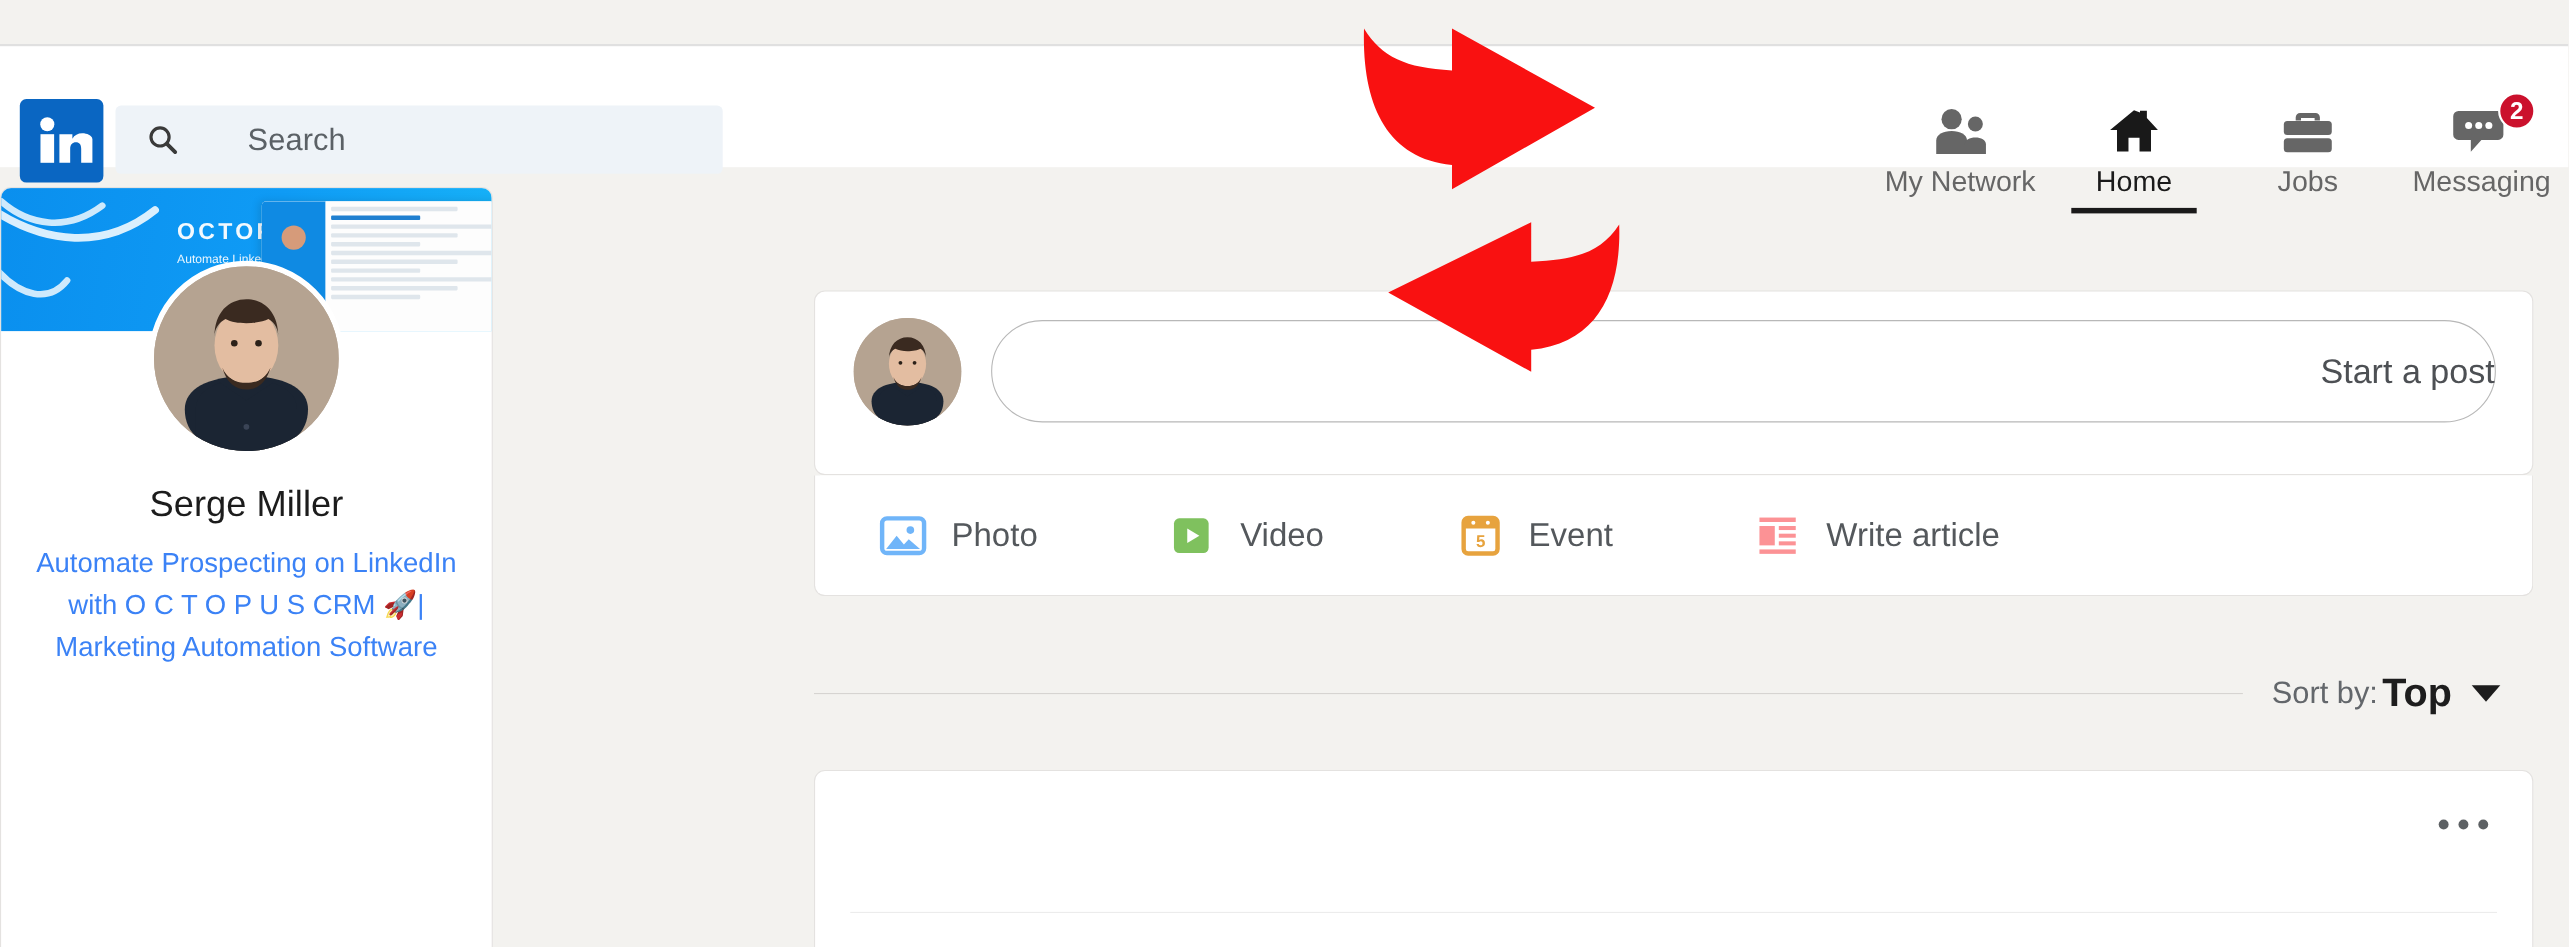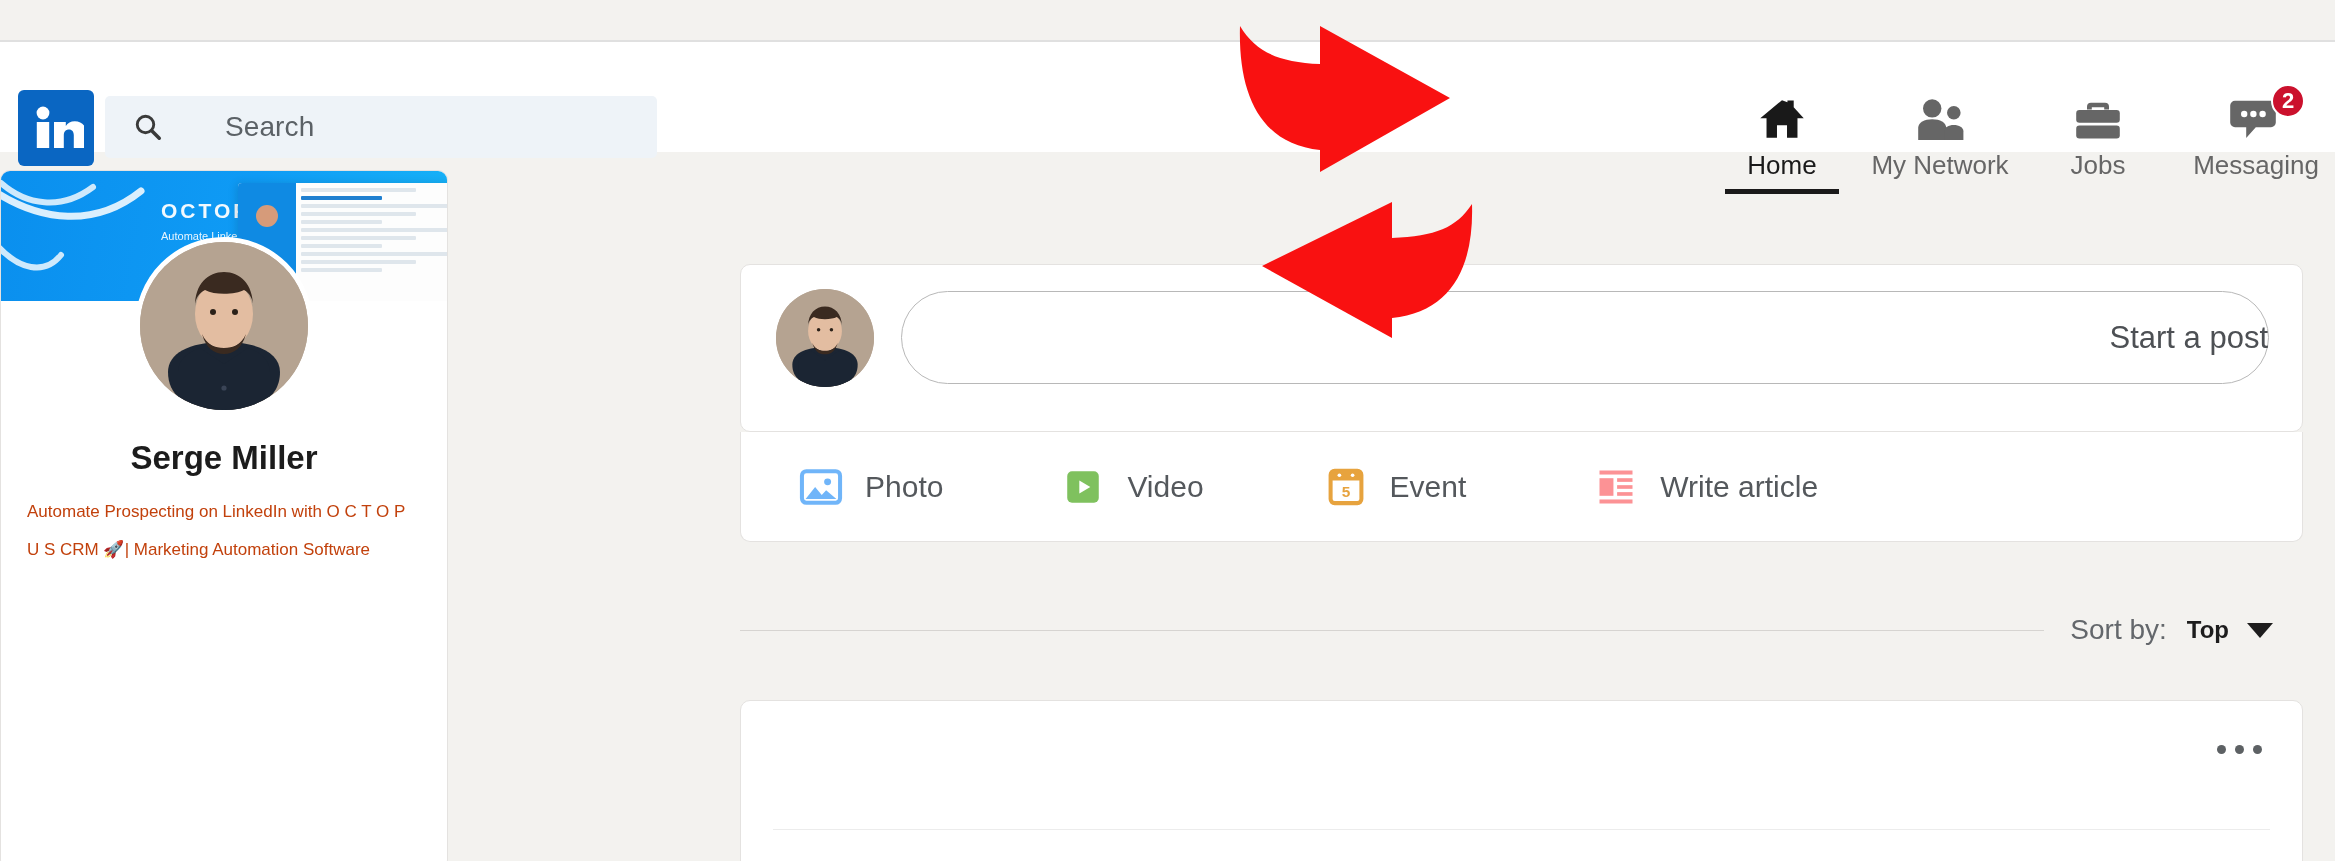--- a/index.html
+++ b/index.html
@@ -108,25 +108,25 @@
   .mock-bar.m { width: 78%; }
   .mock-ava { width: 22px; height: 22px; border-radius: 50%; background: #d69b7a; margin: 22px auto 0; }
 
   .avatar-lg {
     position: absolute; left: 50%; top: 66px; transform: translateX(-50%);
     width: 178px; height: 178px; border-radius: 50%;
     border: 5px solid #ffffff; overflow: hidden; background: #b9a897;
   }
   .profile-name {
     position: absolute; left: 0; right: 0; top: 268px;
-    text-align: center; font-size: 33px; font-weight: 700; color: #1c1c1c;
+    text-align: center; font-size: 33px; font-weight: 400; color: #1c1c1c;
   }
   .profile-headline {
     position: absolute; left: 26px; right: 26px; top: 322px;
-    text-align: left; font-size: 17px; line-height: 38px; color: #c2410c;
+    text-align: center; font-size: 25px; line-height: 38px; color: #3b82f6;
   }
 
   
   .share-card {
     position: absolute; left: 740px; top: 264px;
     width: 1563px; height: 168px;
     background: #ffffff; border: 1px solid #e4e2e0; border-radius: 10px;
   }
   .share-row { position: relative; width: 100%; height: 100%; }
   .avatar-sm {
@@ -158,21 +158,21 @@
   .act-ico { width: 44px; height: 44px; margin-right: 22px; flex: 0 0 auto; }
   .act-ico svg { display: block; }
   .act-label { font-size: 30px; color: #54585c; }
 
   .sortbar {
     position: absolute; left: 740px; top: 600px; width: 1563px; height: 60px;
     display: flex; align-items: center; justify-content: flex-end;
   }
   .sort-line { flex: 1; height: 1px; background: #d6d4d1; margin-right: 26px; }
   .sort-label { font-size: 28px; color: #63676b; }
-  .sort-value { font-size: 24px; color: #1d1d1d; font-weight: 700; margin-left: 20px; }
+  .sort-value { font-size: 36px; color: #1d1d1d; font-weight: 700; margin-left: 4px; }
   .sort-caret { margin-left: 18px; margin-right: 30px; width: 0; height: 0;
     border-left: 13px solid transparent; border-right: 13px solid transparent;
     border-top: 15px solid #1d1d1d; }
 
   .post-card {
     position: absolute; left: 740px; top: 700px;
     width: 1563px; height: 200px;
     background: #ffffff; border: 1px solid #e4e2e0; border-radius: 10px;
   }
   .post-more {
@@ -209,41 +209,41 @@
         <span class="search-icon">
           <svg width="30" height="30" viewBox="0 0 24 24">
             <circle cx="10" cy="10" r="6.6" fill="none" stroke="#3a3a3a" stroke-width="2.3"></circle>
             <line x1="15" y1="15" x2="21" y2="21" stroke="#3a3a3a" stroke-width="2.8" stroke-linecap="round"></line>
           </svg>
         </span>
         <span class="search-label">Search</span>
       </div>
 
       <div class="navbar">
-
-        <div class="nav-item active">
-          <span class="nav-ico">
-            <svg width="52" height="46" viewBox="0 0 24 22">
-              <path d="M12 2 L1.6 10.6 h3 V20 h5 v-6 h4.8 v6 h5 V10.6 h3 L17.6 5.4 V2.2 h-3 V3z" fill="#191919"></path>
-            </svg>
-          </span>
-          <span class="nav-label">Home</span>
-          <span class="nav-underline"></span>
-        </div>
 
         <div class="nav-item">
           <span class="nav-ico">
             <svg width="54" height="46" viewBox="0 0 27 23">
               <circle cx="9.6" cy="6.2" r="4.6" fill="#666666"></circle>
               <path d="M2.6 22v-6.1c0-2.6 3.1-4.3 7-4.3s7 1.7 7 4.3V22z" fill="#666666"></path>
               <circle cx="20.4" cy="8.4" r="3.4" fill="#666666"></circle>
               <path d="M15.6 22v-4.4c0-1.9 2.2-3.1 4.8-3.1s4.8 1.2 4.8 3.1V22z" fill="#666666"></path>
             </svg>
           </span>
           <span class="nav-label">My Network</span>
+        </div>
+
+        <div class="nav-item active">
+          <span class="nav-ico">
+            <svg width="52" height="46" viewBox="0 0 24 22">
+              <path d="M12 2 L1.6 10.6 h3 V20 h5 v-6 h4.8 v6 h5 V10.6 h3 L17.6 5.4 V2.2 h-3 V3z" fill="#191919"></path>
+            </svg>
+          </span>
+          <span class="nav-label">Home</span>
+          <span class="nav-underline"></span>
         </div>
 
         <div class="nav-item">
           <span class="nav-ico">
             <svg width="50" height="46" viewBox="0 0 25 23">
               <path d="M9 3.4h7a2 2 0 0 1 2 2v1.4h-2.4V5.6H9.4v1.2H7V5.4a2 2 0 0 1 2-2z" fill="#666666"></path>
               <rect x="1.6" y="7" width="21.8" height="6.4" rx="1.6" fill="#666666"></rect>
               <rect x="1.6" y="14.8" width="21.8" height="6.4" rx="1.6" fill="#666666"></rect>
             </svg>
           </span>

